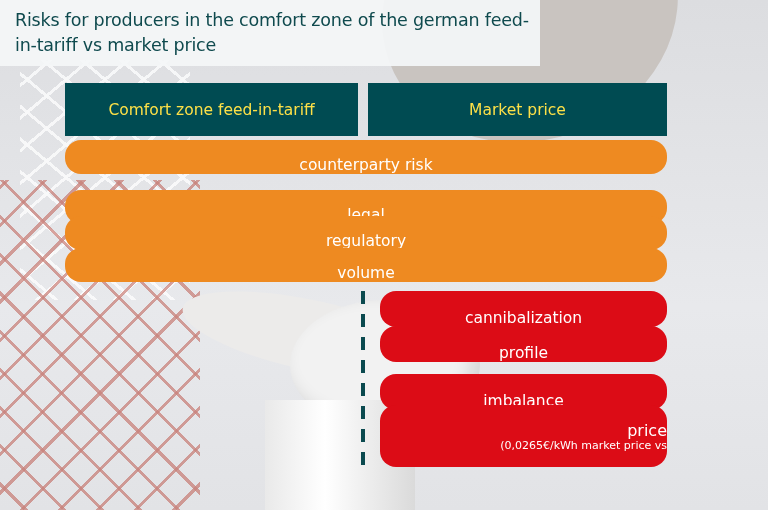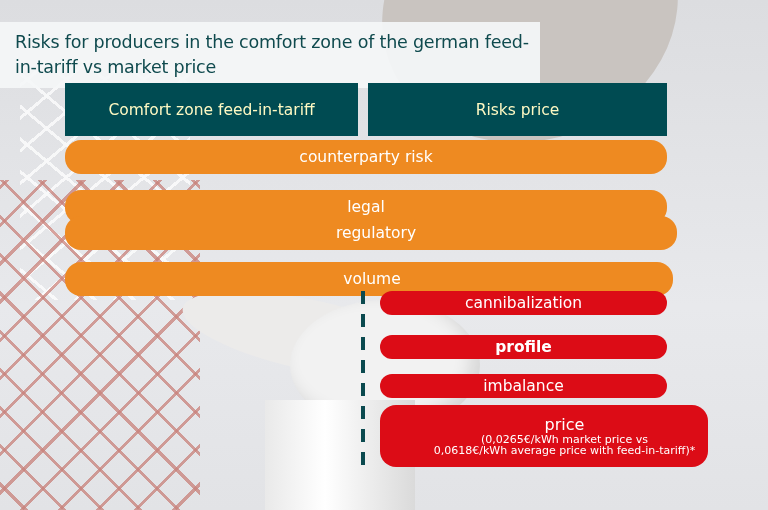--- a/index.html
+++ b/index.html
@@ -23,40 +23,39 @@
     opacity: 0.75; }
   .bg .crane-top { position: absolute; left: 20px; top: 60px; width: 170px; height: 240px;
     background:
       repeating-linear-gradient(40deg, transparent 0 22px, rgba(255,255,255,0.9) 22px 25px),
       repeating-linear-gradient(-40deg, transparent 0 22px, rgba(255,255,255,0.9) 22px 25px);
     opacity: 0.8; }
 
   .title-panel {
     position: absolute; left: 0; top: 0; width: 540px; height: 66px;
     background: rgba(244,246,247,0.93);
-    margin-top: 22px;
   }
   .title {
     position: absolute; left: 15px; top: 8px; width: 520px;
     color: #0f4a4e; font-size: 17.5px; line-height: 25px; letter-spacing: -0.2px;
   }
 
   .hdr {
     position: absolute; top: 83px; height: 53px; background: #004b52;
-    color: #fef9c3; font-size: 15.5px; display: flex; align-items: center; justify-content: center;
+    color: #fde047; font-size: 15.5px; display: flex; align-items: center; justify-content: center;
   }
   .hdr-left { left: 65px; width: 293px; }
   .hdr-right { left: 368px; width: 299px; }
 
   .row {
-    position: absolute; display: flex; align-items: center; justify-content: center;
+    position: absolute; display: flex; align-items: flex-end; justify-content: center;
     color: #ffffff; font-size: 15.5px; border-radius: 16px;
   }
   .orange { left: 65px; width: 602px; height: 34px; background: #ee8a21; }
-  .red { left: 380px; width: 287px; height: 24px; background: #dc0c16; }
+  .red { left: 380px; width: 287px; height: 36px; background: #dc0c16; }
   .price-row { flex-direction: column; height: 62px; }
   .price-row .main { font-size: 16px; line-height: 18px; }
   .price-row .note { font-size: 11px; line-height: 11px; text-align: center; }
 
   .dash {
     position: absolute; left: 361px; top: 291px; width: 4px; height: 176px;
     background: repeating-linear-gradient(180deg, #0b4a4f 0 13px, transparent 13px 23px);
   }
 </style>
 </head>
@@ -73,44 +72,43 @@
 </div>
 
 <div class="title-panel">
   <div class="title">Risks for producers in the comfort zone of the german feed-in-tariff vs market price</div>
 </div>
 
 <div class="hdr hdr-left">
   <span>Comfort zone feed-in-tariff</span>
 </div>
 <div class="hdr hdr-right">
-  <span>Risks price</span>
+  <span>Market price</span>
 </div>
 
 <div class="row orange" style="top:140px;">
   <span>counterparty risk</span>
 </div>
 <div class="row orange" style="top:190px;">
   <span>legal</span>
 </div>
-<div class="row orange" style="top:216px;padding-left:10px;">
+<div class="row orange" style="top:216px;">
   <span>regulatory</span>
 </div>
-<div class="row orange" style="top:262px;padding-left:6px;">
+<div class="row orange" style="top:248px;">
   <span>volume</span>
 </div>
 
 <div class="dash"></div>
 
 <div class="row red" style="top:291px;">
   <span>cannibalization</span>
 </div>
-<div class="row red" style="top:335px;font-weight:bold;">
+<div class="row red" style="top:326px;">
   <span>profile</span>
 </div>
 <div class="row red" style="top:374px;">
   <span>imbalance</span>
 </div>
-<div class="row red price-row" style="top:405px;padding-left:41px;">
+<div class="row red price-row" style="top:405px;">
   <span class="main">price</span>
   <span class="note">(0,0265€/kWh market price vs</span>
-  <span class="note">0,0618€/kWh average price with feed-in-tariff)*</span>
 </div>
 
 </body></html>

